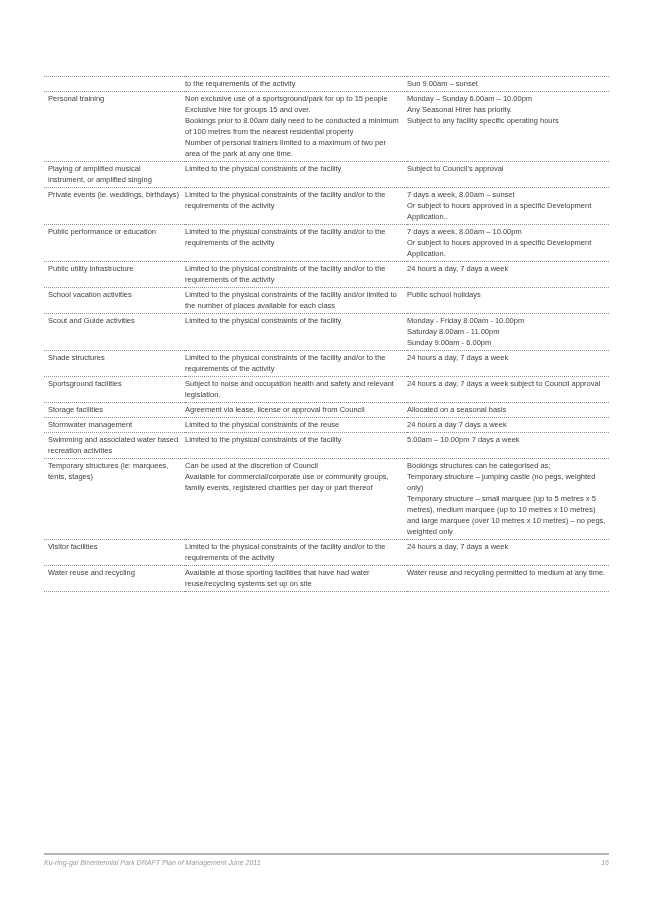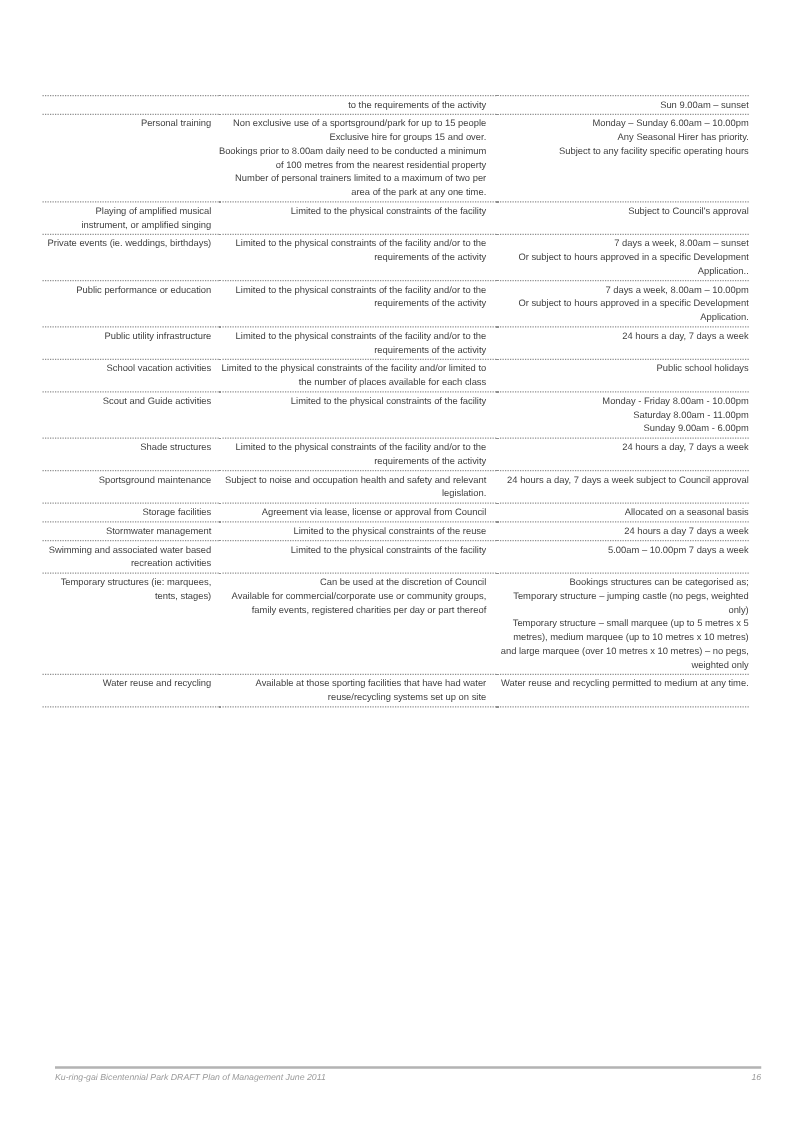--- a/index.html
+++ b/index.html
@@ -11,29 +11,28 @@
     position: relative;
     width: 649px;
     height: 918px;
     background: #ffffff;
     font-family: "Liberation Sans", sans-serif;
     color: #3f3f3f;
     overflow: hidden;
   }
   table.doc-table {
     position: absolute;
-    left: 34px;
+    left: 44px;
     top: 76px;
     width: 565px;
     table-layout: fixed;
     border-collapse: collapse;
     font-size: 7.5px;
     line-height: 11px;
     border-top: 1px dotted #8f8f8f;
-    text-align: right;
   }
   table.doc-table td {
     vertical-align: top;
     border-bottom: 1px dotted #8f8f8f;
     padding: 1px 8px 2px 0;
     overflow: hidden;
   }
   table.doc-table td.c1 { padding-left: 4px; padding-right: 6px; }
   table.doc-table td.c3 { padding-right: 0; margin-top: 44px; }
   table.doc-table td div { margin: 0; }
@@ -148,21 +147,21 @@
       <tr>
         <td class="c1">Shade structures</td>
         <td class="c2">
             <div>Limited to the physical constraints of the facility and/or to the requirements of the activity</div>
           </td>
         <td class="c3">
             <div>24 hours a day, 7 days a week</div>
           </td>
       </tr>
       <tr>
-        <td class="c1">Sportsground maintenance</td>
+        <td class="c1">Sportsground facilities</td>
         <td class="c2">
             <div>Subject to noise and occupation health and safety and relevant legislation.</div>
           </td>
         <td class="c3">
             <div>24 hours a day, 7 days a week subject to Council approval</div>
           </td>
       </tr>
       <tr>
         <td class="c1">Storage facilities</td>
         <td class="c2">
@@ -193,20 +192,29 @@
       <tr>
         <td class="c1">Temporary structures (ie: marquees, tents, stages)</td>
         <td class="c2">
             <div>Can be used at the discretion of Council</div>
             <div>Available for commercial/corporate use or community groups, family events, registered charities per day or part thereof</div>
           </td>
         <td class="c3">
             <div>Bookings structures can be categorised as;</div>
             <div>Temporary structure – jumping castle (no pegs, weighted only)</div>
             <div>Temporary structure – small marquee (up to 5 metres x 5 metres), medium marquee (up to 10 metres x 10 metres) and large marquee (over 10 metres x 10 metres) – no pegs, weighted only</div>
+          </td>
+      </tr>
+      <tr>
+        <td class="c1">Visitor facilities</td>
+        <td class="c2">
+            <div>Limited to the physical constraints of the facility and/or to the requirements of the activity</div>
+          </td>
+        <td class="c3">
+            <div>24 hours a day, 7 days a week</div>
           </td>
       </tr>
       <tr>
         <td class="c1">Water reuse and recycling</td>
         <td class="c2">
             <div>Available at those sporting facilities that have had water reuse/recycling systems set up on site</div>
           </td>
         <td class="c3">
             <div>Water reuse and recycling permitted to medium at any time.</div>
           </td>

